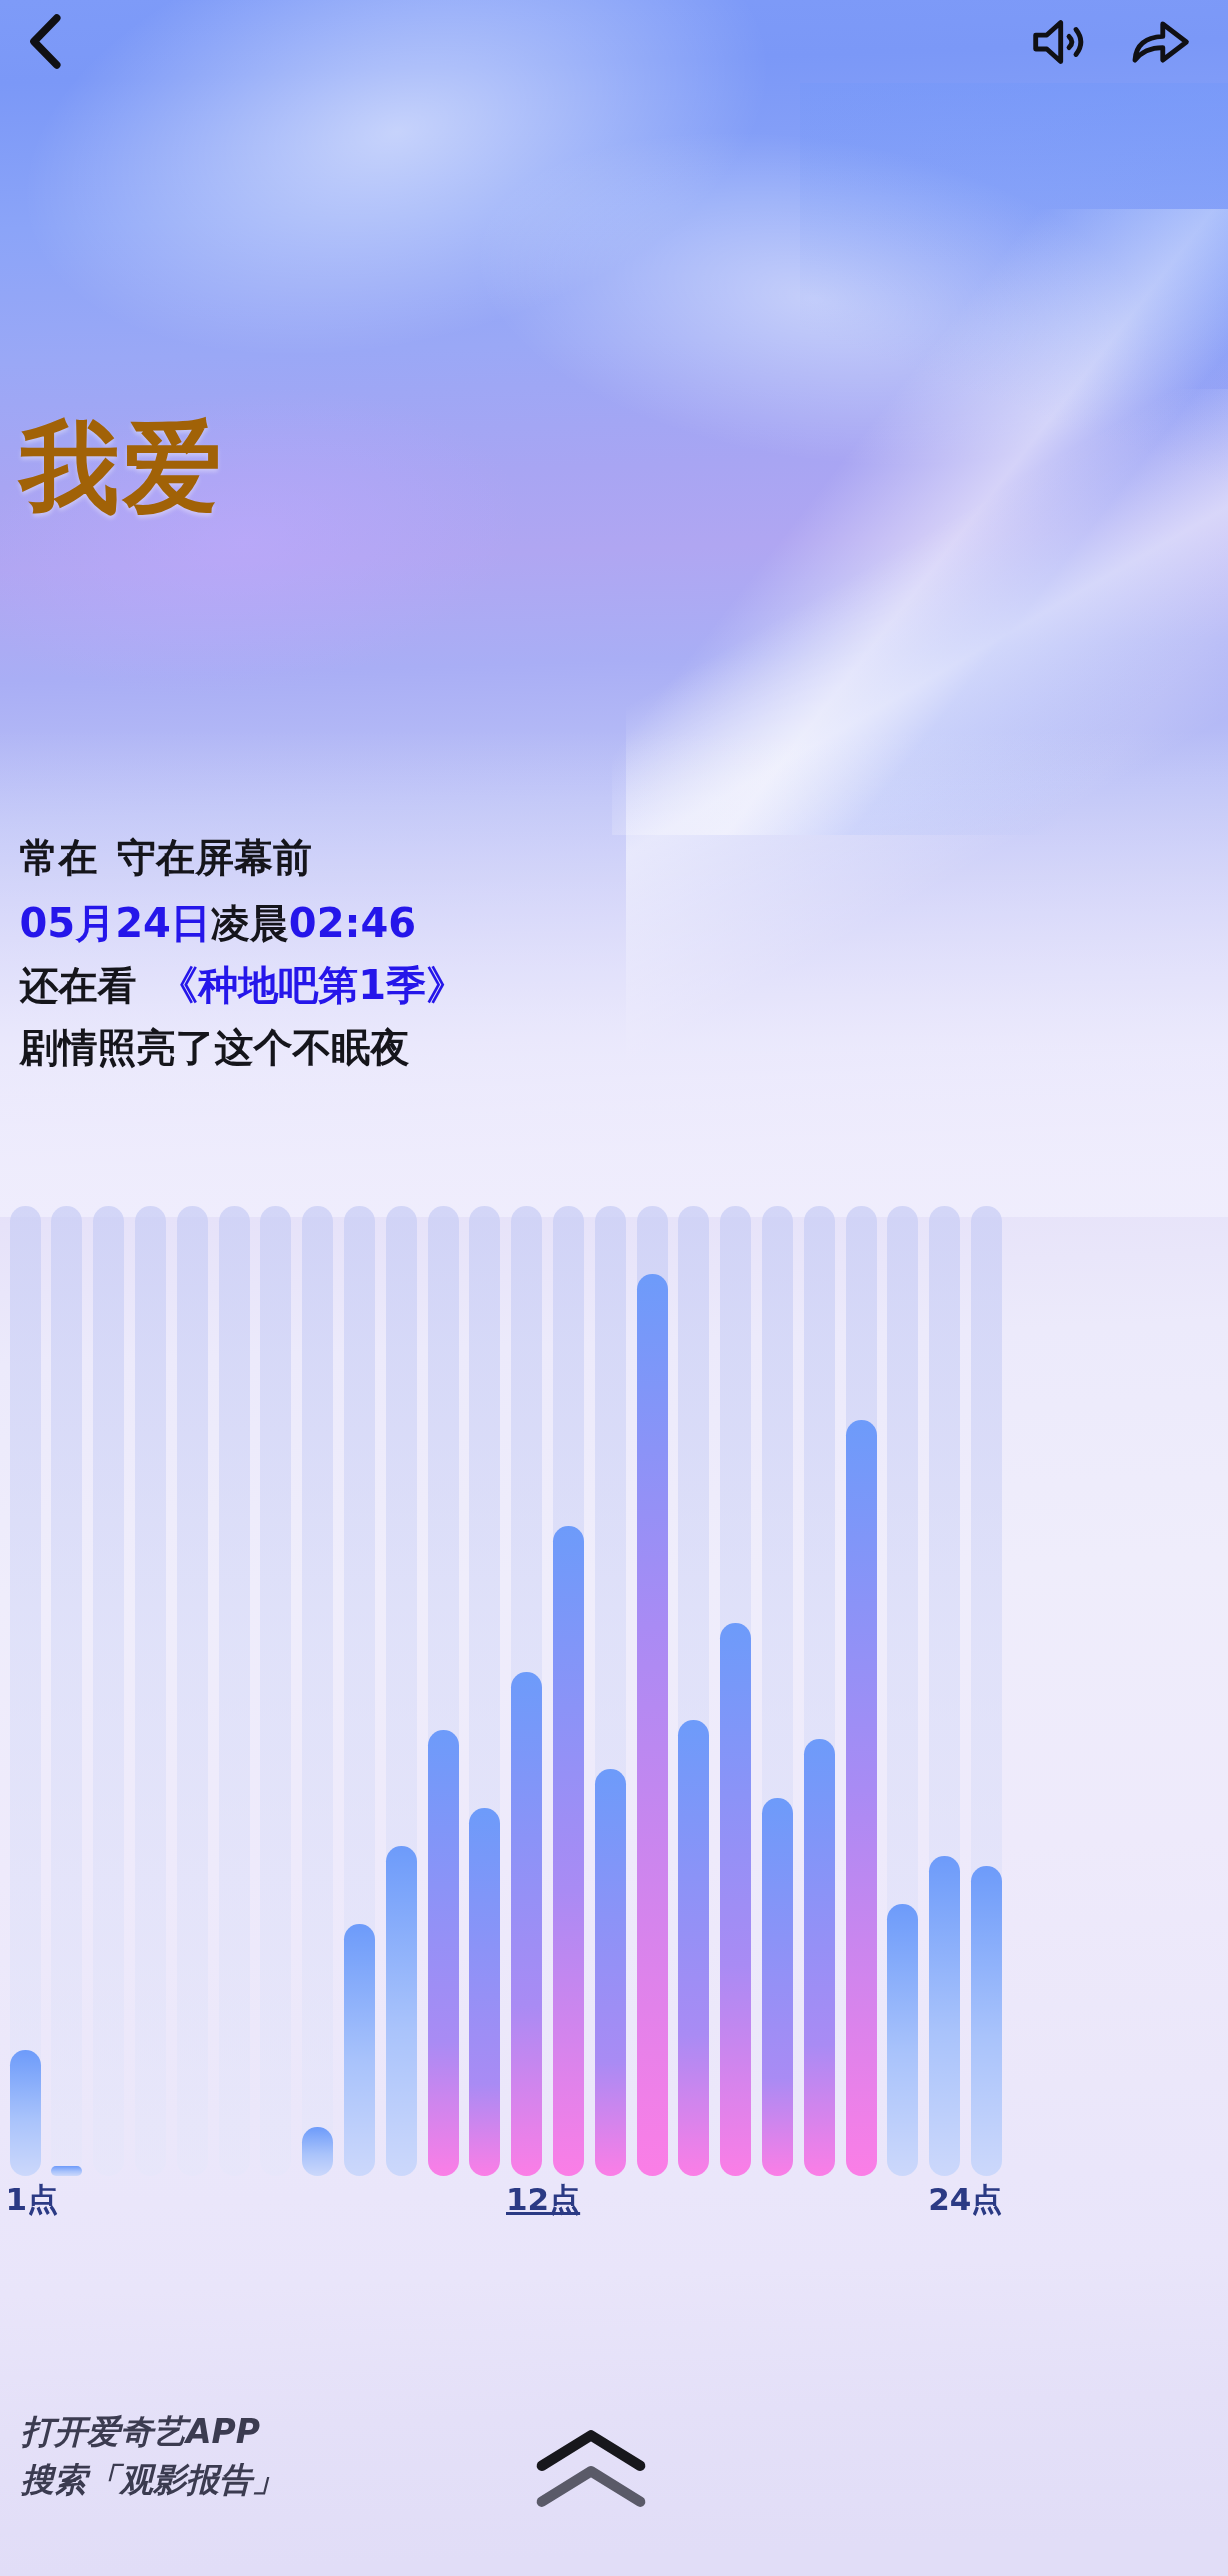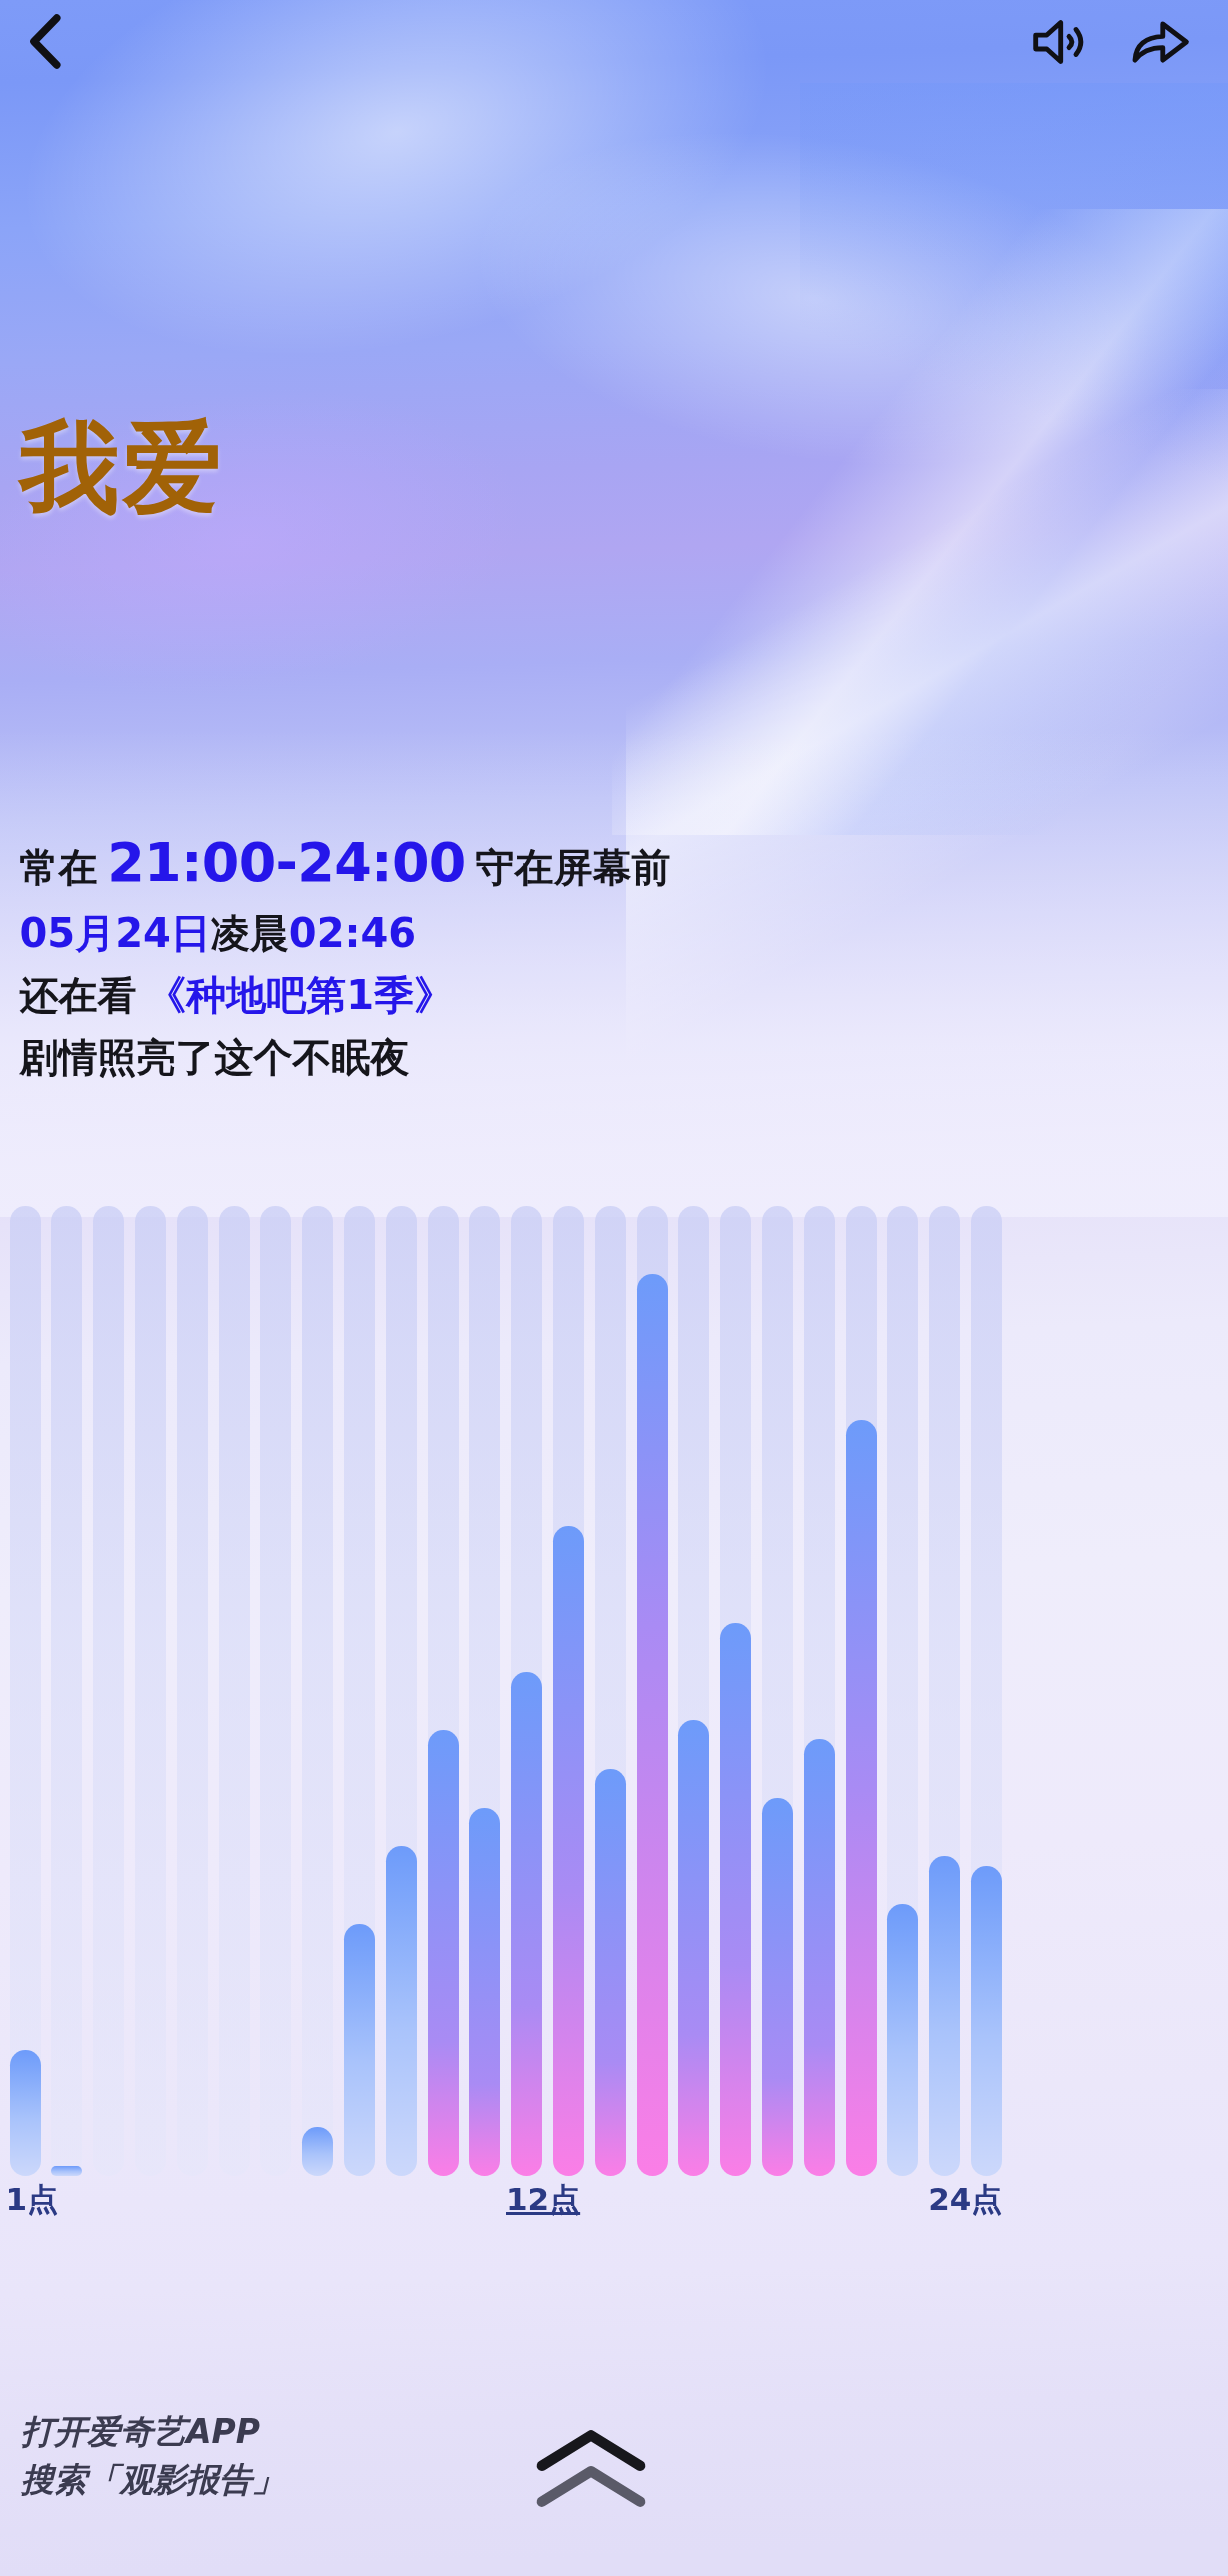--- a/index.html
+++ b/index.html
@@ -100,21 +100,21 @@
     font-size:54px; color:#2516ea; font-weight:bold; letter-spacing:-0.7px;
     font-family:"DejaVu Sans","Liberation Sans",sans-serif;
   }
   .t-accent-sm{
     font-size:40px; color:#2516ea; font-weight:bold;
     font-family:"DejaVu Sans","Liberation Sans",sans-serif;
   }
   .sp-l{ margin-left:9.7px;text-align:right; }
   .sp-r{ margin-right:9.7px; }
   .row2{ margin-bottom:7px; }
-  .row3{ margin-bottom:8.3px; }
+  .row3{ margin-bottom:8.3px;gap:12px; }
 
   
   .chart{
     position:absolute; left:0; top:1206px; width:1012px; height:1109px; z-index:20;
   }
   .bars{
     position:absolute; left:9.7px; right:9.7px; top:0; height:970px;
     display:flex; justify-content:space-between; align-items:flex-end;
   }
   .bar-slot{
@@ -189,21 +189,20 @@
     </div>
   </div>
 
   <div class="headline">
     <div class="h-line1">我爱</div>
   </div>
 
   <div class="info">
     <div class="info-row">
       <span class="t-plain sp-r">常在</span>
-      <span class="t-accent">21:00-24:00</span>
       <span class="t-plain sp-l">守在屏幕前</span>
     </div>
     <div class="info-row row2">
       <span class="t-accent-sm">05月24日</span>
       <span class="t-plain">凌晨</span>
       <span class="t-accent-sm">02:46</span>
     </div>
     <div class="info-row row3">
       <span class="t-plain sp-r">还在看</span>
       <span class="t-accent-sm">《种地吧第1季》</span>

